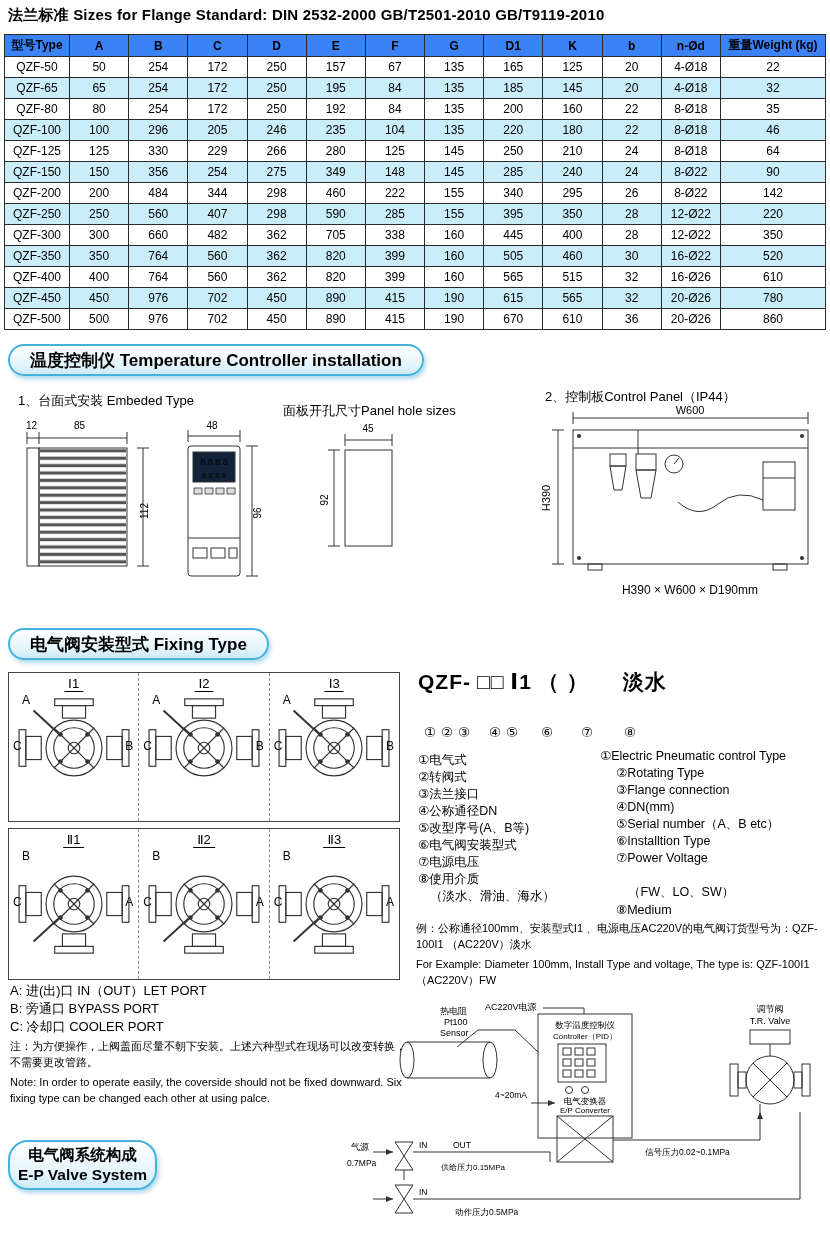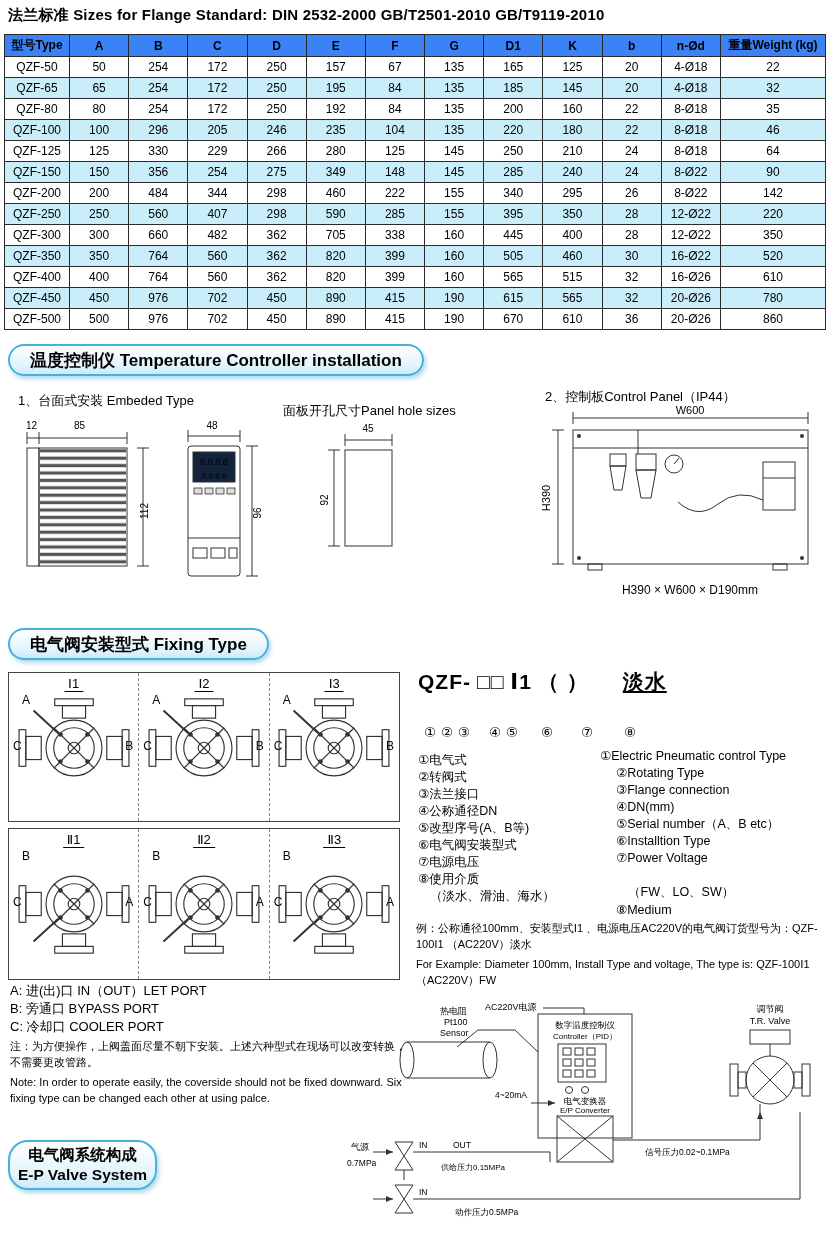--- a/index.html
+++ b/index.html
@@ -42,21 +42,21 @@
   .valve-wrap { position:absolute; top:22px; left:50%; transform:translateX(-50%); width:116px; height:106px; }
   .row2 .valve-wrap { transform:translateX(-50%) scaleY(-1); }
   .pl { position:absolute; font-size:12px; }
   .pl-tl { top:20px; left:13px; }
   .pl-l  { top:66px; left:4px; }
   .pl-r  { top:66px; right:5px; }
 
   
   .model-code { position:absolute; left:418px; top:668px; font-size:21px; font-weight:bold; letter-spacing:1px; }
   .model-code span { margin-right:6px; }
-  .model-fw { text-decoration:underline; }
+  .model-fw { }
   .circ { position:absolute; top:724px; font-size:13.5px; }
   .list-line { position:absolute; font-size:12.5px; white-space:nowrap; }
   .indent { padding-left:12px; }
   .para { position:absolute; font-size:11px; line-height:16px; }
 </style>
 </head>
 <body>
 
 <div class="page">
 

